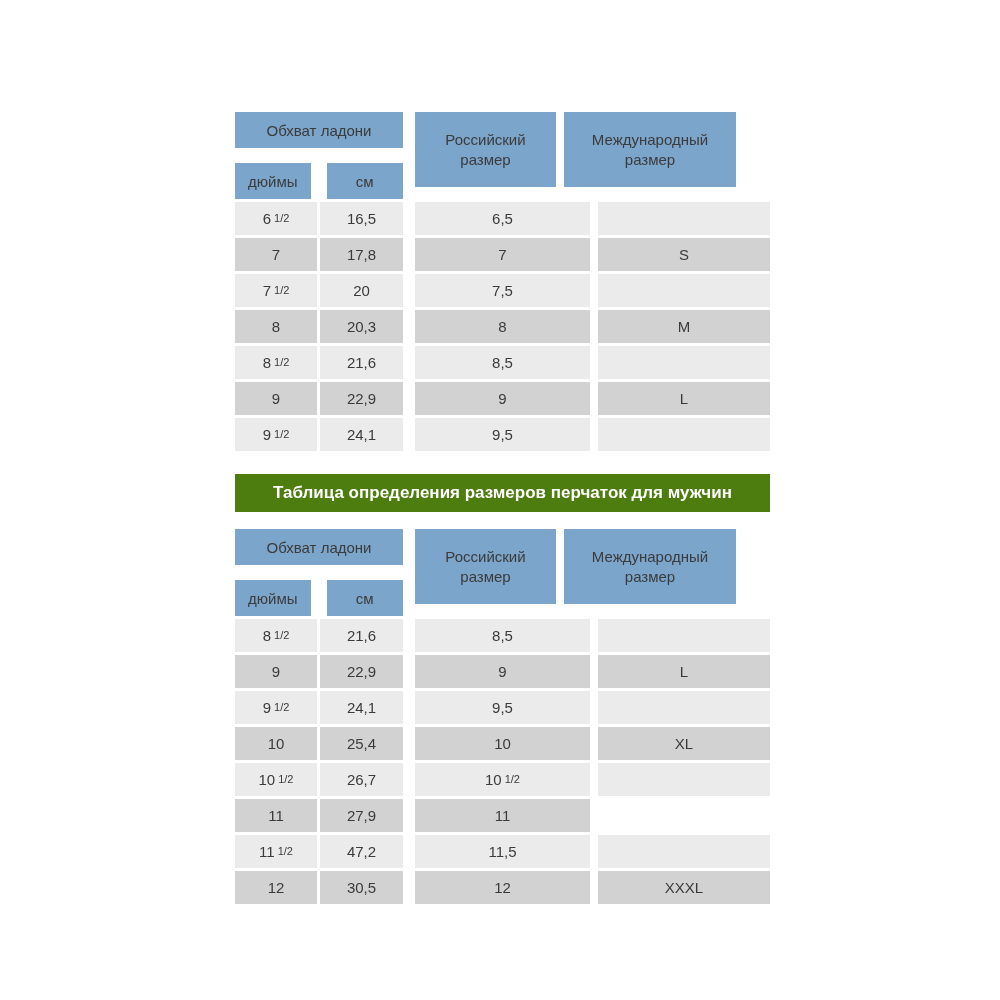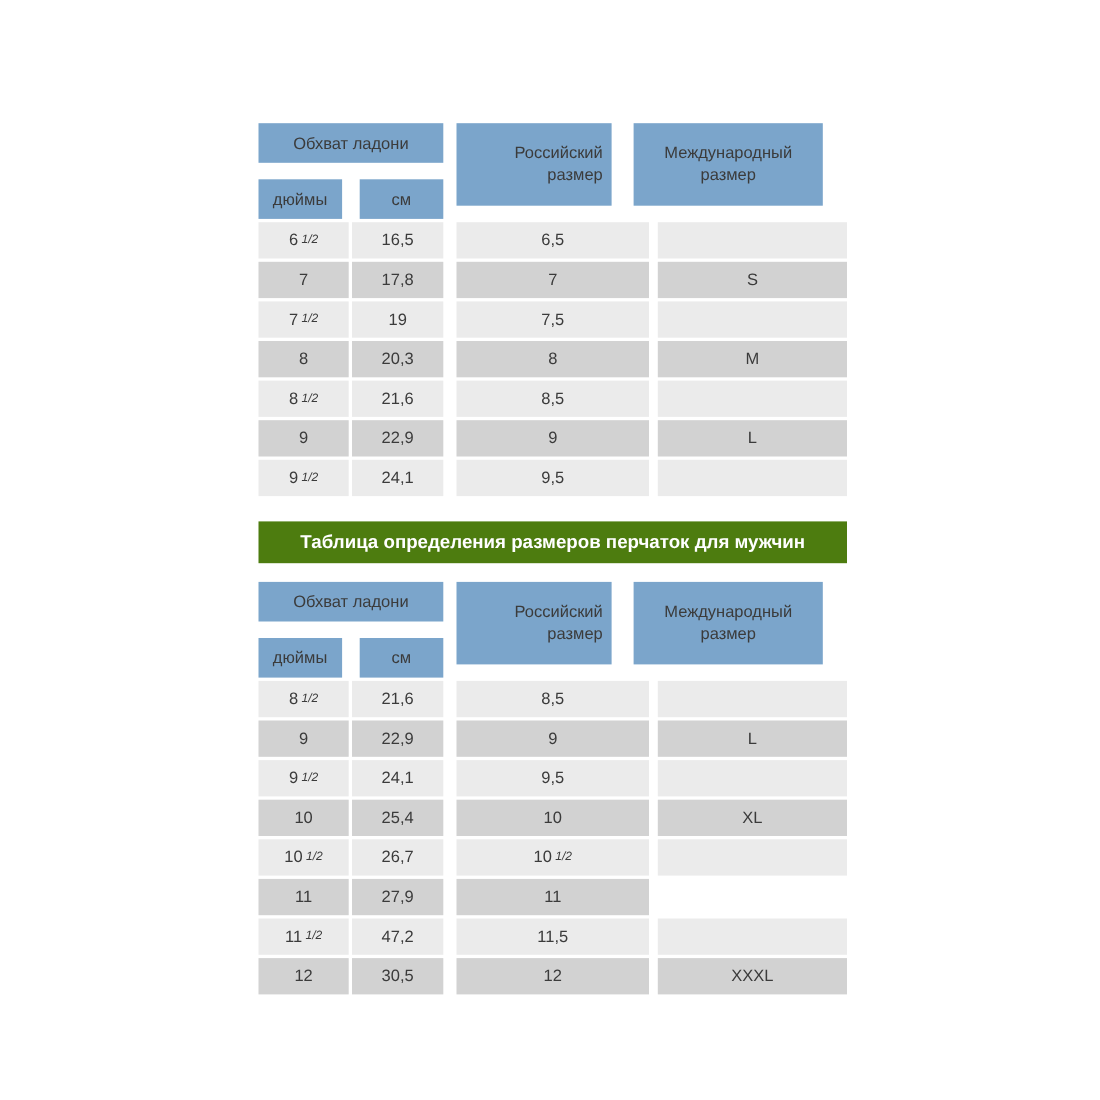--- a/index.html
+++ b/index.html
@@ -32,21 +32,21 @@
     color: #3b3b3b;
     font-size: 15px;
     box-sizing: border-box;
   }
   .blue { background: #7ba5cb; }
   .palm-cell { height: 36px; margin-bottom: 15px; }
   .sub-head { display: flex; }
   .sub-head .inches-cell { width: 82px; margin-right: 16px; height: 36px; }
   .sub-head .cm-cell { width: 83px; height: 36px; text-align: center; }
   .tall { height: 75px; }
-  .ru-head { width: 141px; margin-right: 20px; text-align: right; }
+  .ru-head { width: 141px; margin-right: 8px; }
   .intl-head { width: 172px; }
   .head-wrap {
     display: block;
     max-width: 125px;
     line-height: 1.32;
   }
   
   .rows .row {
     display: flex;
     height: 33px;
@@ -55,21 +55,20 @@
   .row .c1 { width: 82px; margin-right: 3px; }
   .row .c2 { width: 83px; margin-right: 12px; }
   .row .c3 { width: 175px; margin-right: 8px; }
   .row .c4 { width: 172px; }
   .rows .row:nth-child(odd) .cell { background: #ebebeb; }
   .rows .row:nth-child(even) .cell { background: #d2d2d2; }
   .frac {
     font-size: 11px;
     margin-left: 3px;
     line-height: 1;
-    font-style: italic;
   }
   
   .banner {
     margin-top: 23px;
     height: 38px;
     background: #4d7c0f;
     color: #ffffff;
     font-weight: bold;
     font-size: 17px;
     display: flex;
@@ -109,21 +108,21 @@
             <div class="cell c4"></div>
           </div>
           <div class="row">
             <div class="cell c1">7</div>
             <div class="cell c2">17,8</div>
             <div class="cell c3">7</div>
             <div class="cell c4">S</div>
           </div>
           <div class="row">
             <div class="cell c1">7<span class="frac">1/2</span></div>
-            <div class="cell c2">19</div>
+            <div class="cell c2">20</div>
             <div class="cell c3">7,5</div>
             <div class="cell c4"></div>
           </div>
           <div class="row">
             <div class="cell c1">8</div>
             <div class="cell c2">20,3</div>
             <div class="cell c3">8</div>
             <div class="cell c4">M</div>
           </div>
           <div class="row">

